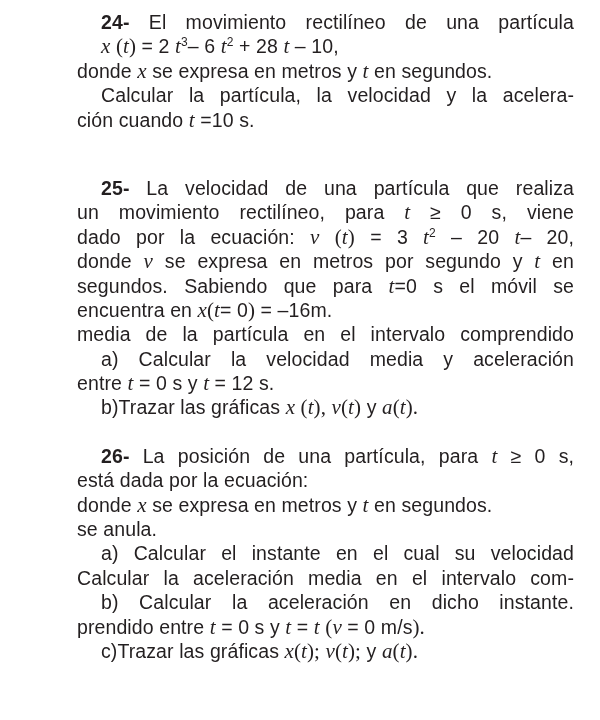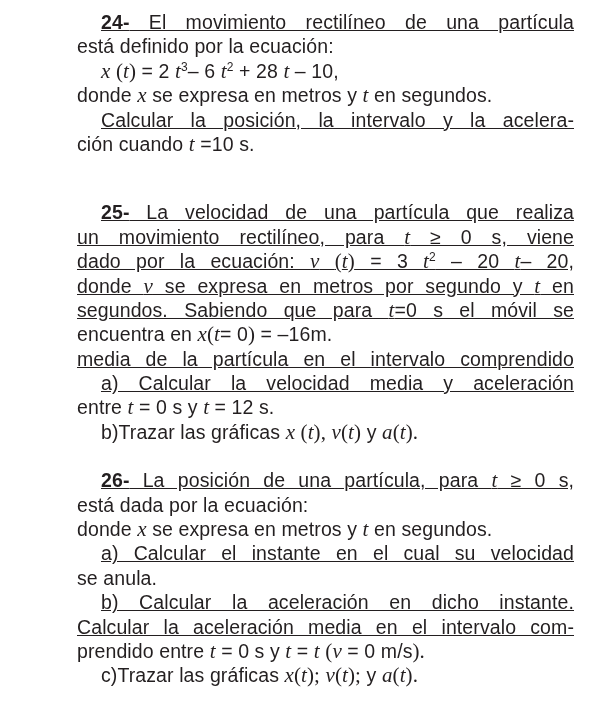--- a/index.html
+++ b/index.html
@@ -5,59 +5,58 @@
   html, body { margin: 0; padding: 0; background: #ffffff; }
   body { width: 600px; height: 720px; overflow: hidden; position: relative; }
   .page {
     position: absolute; left: 77px; top: 10px; width: 497px;
     font-family: "Liberation Sans", sans-serif;
     font-size: 19.5px; line-height: 24.4px; color: #231f20;
     letter-spacing: 0.1px;
   }
   .problem { margin: 0 0 24px 0; }
   .line { display: block; white-space: nowrap; height: 24.4px; }
-  .just { text-align: justify; text-align-last: justify; white-space: normal; text-decoration: underline; }
+  .just { text-align: justify; text-align-last: justify; white-space: normal; }
   .ind { padding-left: 24px; }
   .num { font-weight: bold; }
   .m { font-family: "Liberation Serif", serif; font-style: italic; font-size: 21px; }
   .mr { font-family: "Liberation Serif", serif; font-size: 21px; }
   sup { font-size: 12px; line-height: 0; vertical-align: 7px; }
 </style>
 </head>
 <body>
 
 <div class="page">
 
   <div class="problem">
     <span class="line just ind"><span class="num">24-</span> El movimiento rectilíneo de una partícula</span>
-    <span class="line">está definido por la ecuación:</span>
     <span class="line ind"><span class="m">x</span> <span class="mr">(</span><span class="m">t</span><span class="mr">)</span> = 2 <span class="m">t</span><sup>3</sup>– 6 <span class="m">t</span><sup>2</sup> + 28 <span class="m">t</span> – 10,</span>
     <span class="line">donde <span class="m">x</span> se expresa en metros y <span class="m">t</span> en segundos.</span>
-    <span class="line just ind">Calcular la posición, la intervalo y la acelera-</span>
+    <span class="line just ind">Calcular la partícula, la velocidad y la acelera-</span>
     <span class="line">ción cuando <span class="m">t</span> =10 s.</span>
   </div>
 
   <div class="problem" style="margin-top:44px;">
     <span class="line just ind"><span class="num">25-</span> La velocidad de una partícula que realiza</span>
     <span class="line just">un movimiento rectilíneo, para <span class="m">t</span> ≥ 0 s, viene</span>
     <span class="line just">dado por la ecuación: <span class="m">v</span> <span class="mr">(</span><span class="m">t</span><span class="mr">)</span> = 3 <span class="m">t</span><sup>2</sup> – 20 <span class="m">t</span>– 20,</span>
     <span class="line just">donde <span class="m">v</span> se expresa en metros por segundo y <span class="m">t</span> en</span>
     <span class="line just">segundos. Sabiendo que para <span class="m">t</span>=0 s el móvil se</span>
     <span class="line">encuentra en <span class="m">x</span><span class="mr">(</span><span class="m">t</span>= 0<span class="mr">)</span> = –16m.</span>
     <span class="line just">media de la partícula en el intervalo comprendido</span>
     <span class="line just ind">a) Calcular la velocidad media y aceleración</span>
     <span class="line">entre <span class="m">t</span> = 0 s y <span class="m">t</span> = 12 s.</span>
     <span class="line ind">b)Trazar las gráficas <span class="m">x</span> <span class="mr">(</span><span class="m">t</span><span class="mr">),</span> <span class="m">v</span><span class="mr">(</span><span class="m">t</span><span class="mr">)</span> y <span class="m">a</span><span class="mr">(</span><span class="m">t</span><span class="mr">).</span></span>
   </div>
 
   <div class="problem" style="margin-top:18px;">
     <span class="line just ind"><span class="num">26-</span> La posición de una partícula, para <span class="m">t</span> ≥ 0 s,</span>
     <span class="line">está dada por la ecuación:</span>
     <span class="line">donde <span class="m">x</span> se expresa en metros y <span class="m">t</span> en segundos.</span>
+    <span class="line">se anula.</span>
     <span class="line just ind">a) Calcular el instante en el cual su velocidad</span>
-    <span class="line">se anula.</span>
+    <span class="line just">Calcular la aceleración media en el intervalo com-</span>
     <span class="line just ind">b) Calcular la aceleración en dicho instante.</span>
-    <span class="line just">Calcular la aceleración media en el intervalo com-</span>
     <span class="line">prendido entre <span class="m">t</span> = 0 s y <span class="m">t</span> = <span class="m">t</span> <span class="mr">(</span><span class="m">v</span> = 0 m/s<span class="mr">).</span></span>
     <span class="line ind">c)Trazar las gráficas <span class="m">x</span><span class="mr">(</span><span class="m">t</span><span class="mr">);</span> <span class="m">v</span><span class="mr">(</span><span class="m">t</span><span class="mr">);</span> y <span class="m">a</span><span class="mr">(</span><span class="m">t</span><span class="mr">).</span></span>
   </div>
 
 </div>
 
 </body></html>

